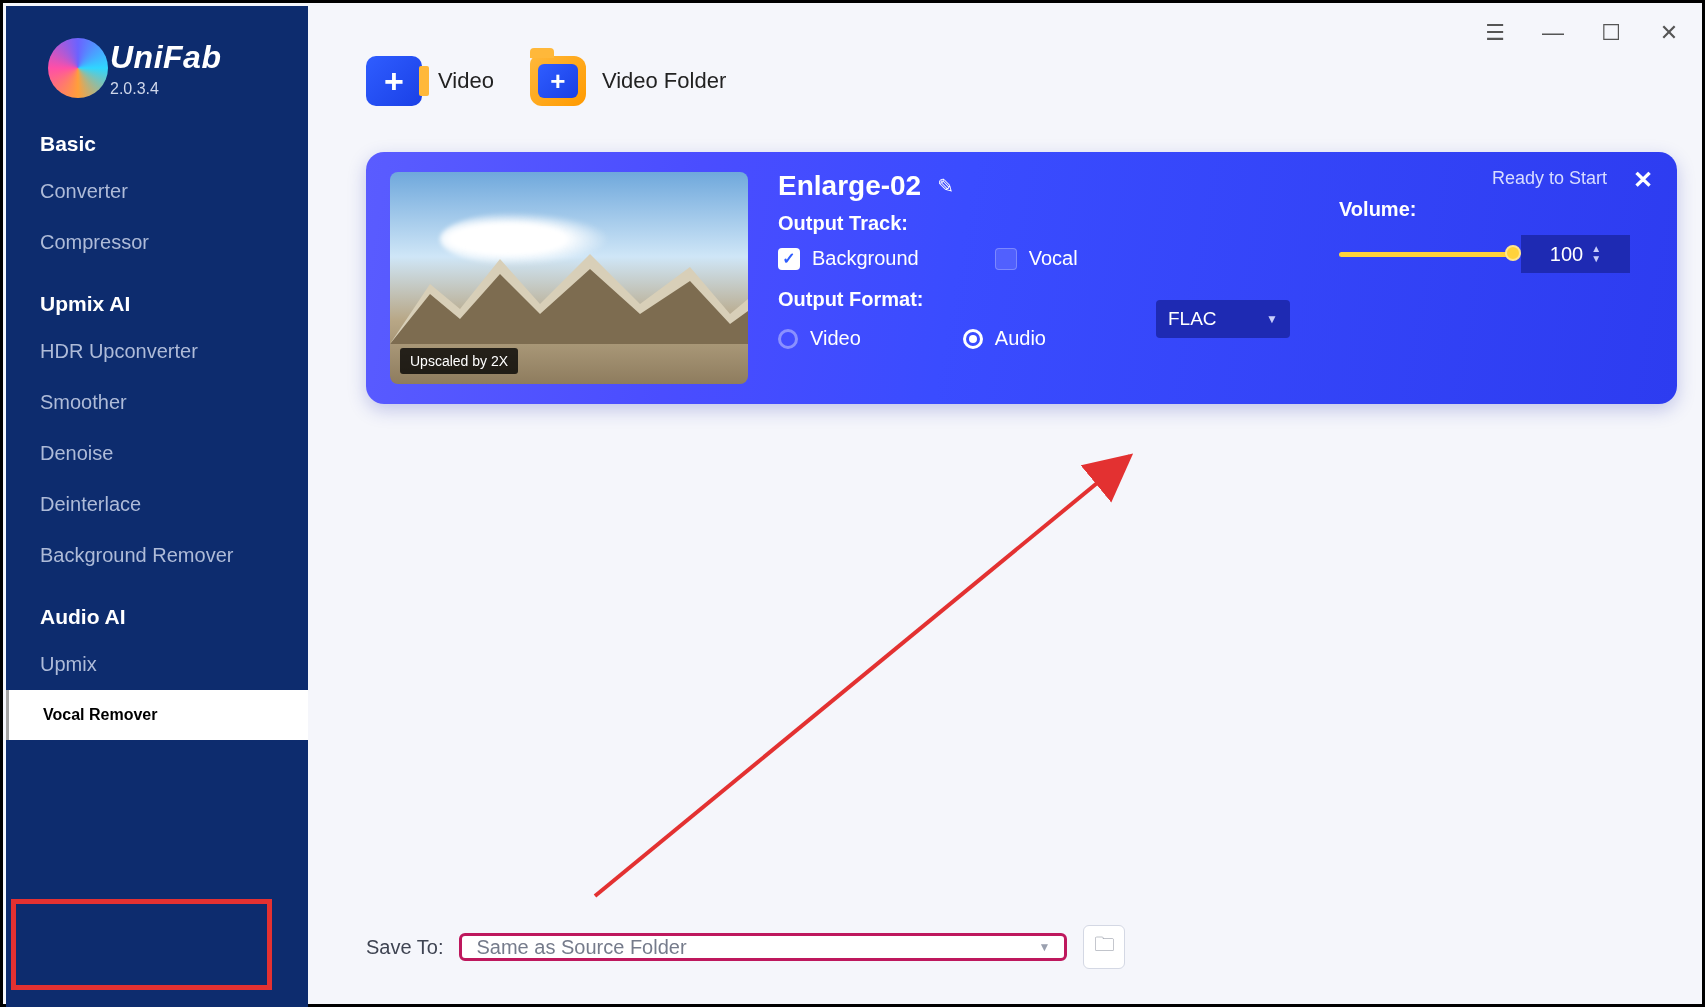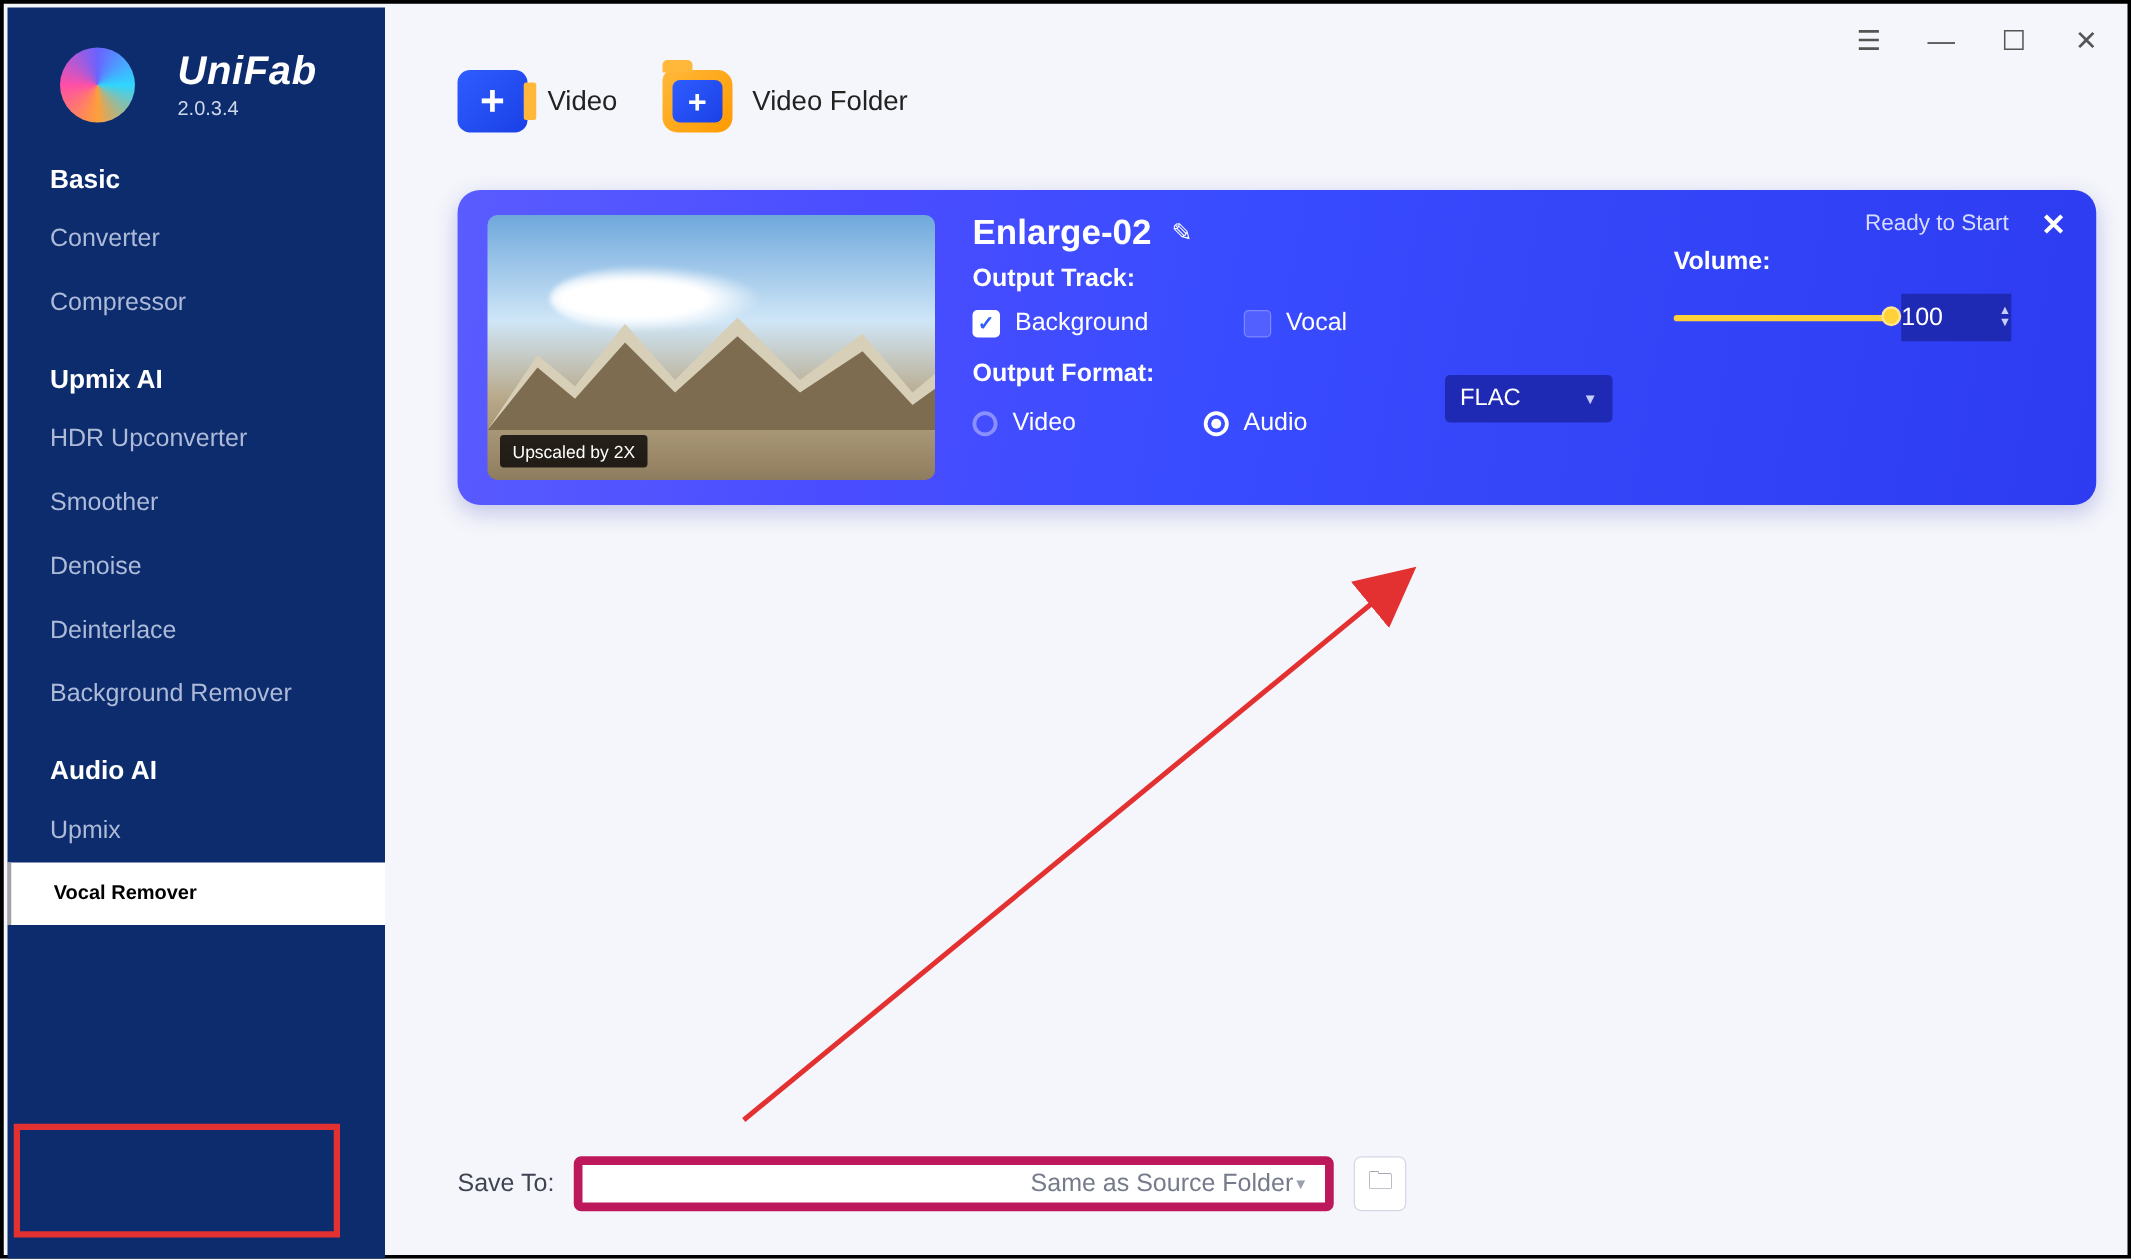--- a/index.html
+++ b/index.html
@@ -1,19 +1,19 @@
 <!DOCTYPE html>
 <html><head>
 <meta charset="utf-8">
 <style>
   *{box-sizing:border-box;margin:0;padding:0;font-family:"Segoe UI",Arial,sans-serif}
   html,body{width:1705px;height:1007px;background:#fff;overflow:hidden}
   .frame{position:relative;width:1705px;height:1007px;border:3px solid #000;background:#f5f6fb}
   .sidebar{position:absolute;left:3px;top:3px;width:302px;height:1001px;background:#0d2c6e;color:#fff}
-  .logo{display:flex;align-items:flex-start;gap:34px;padding:32px 28px 10px 42px}
+  .logo{display:flex;align-items:center;gap:2px;padding:32px 28px 10px 42px}
   .logo-mark{width:60px;height:60px;border-radius:50%;background:conic-gradient(from 180deg,#ff9f3a,#ff4fa7,#6a63ff,#2fd6ff,#ff9f3a)}
   .logo-text{display:flex;flex-direction:column}
   .brand{font-size:32px;font-weight:700;font-style:italic;letter-spacing:.5px}
   .version{font-size:16px;color:#cfd7ea;margin-top:4px}
   .section-head{font-size:21px;font-weight:700;color:#fff;padding:24px 0 10px 34px}
   .nav-item{font-size:20px;color:#aebbd8;padding:14px 0 14px 34px;cursor:pointer}
   .nav-item-active{background:#fff;color:#000;font-weight:600;padding:16px 0 16px 34px;border-left:3px solid #a3a3a3}
   .highlight-box{position:absolute;left:5px;top:893px;width:261px;height:91px;border:5px solid #e33131;pointer-events:none}
   .main{position:absolute;left:307px;top:3px;right:3px;bottom:3px;background:#f5f6fb}
   .winctrls{position:absolute;right:16px;top:14px;display:flex;gap:30px;font-size:22px;color:#555}
@@ -41,33 +41,33 @@
   .lbl{font-size:20px;font-weight:700;margin-top:10px}
   .row-trk{display:flex;align-items:center;gap:44px;margin-top:12px}
   .chk{display:flex;align-items:center;gap:12px;font-size:20px}
   .chkbox{width:22px;height:22px;border-radius:4px;background:#fff;color:#2f5dff;display:flex;align-items:center;justify-content:center;font-size:16px;font-weight:700}
   .chkbox-empty{width:22px;height:22px;border-radius:4px;background:rgba(255,255,255,.12);border:1px solid rgba(255,255,255,.25)}
   .vol-col{position:absolute;right:28px;top:46px;width:310px}
   .vol-row{display:flex;align-items:center;gap:0;margin-top:14px}
   .slider-wrap{position:relative;width:176px;height:8px}
   .slider-track{position:absolute;left:0;right:0;top:2px;height:5px;background:#ffd23a;border-radius:3px}
   .slider-thumb{position:absolute;right:-6px;top:-5px;width:16px;height:16px;border-radius:50%;background:#ffd23a;border:2px solid #ffe68d}
-  .vol-box{width:88px;height:38px;background:#1e2ab3;display:flex;align-items:center;justify-content:space-between;gap:8px;margin-left:6px}
+  .vol-box{width:109px;height:38px;background:#1e2ab3;display:flex;align-items:center;justify-content:center;gap:8px;margin-left:6px}
   .vol-val{font-size:20px;color:#fff}
   .spin{display:flex;flex-direction:column;gap:0;font-size:10px;color:#c8cdfb;line-height:1}
   .row-fmt{display:flex;align-items:center;gap:44px;margin-top:16px}
   .radio{display:flex;align-items:center;gap:12px;font-size:20px}
   .rdot-off{width:20px;height:20px;border-radius:50%;border:3px solid rgba(255,255,255,.38)}
   .rdot-on{width:20px;height:20px;border-radius:50%;border:3px solid #fff;display:flex;align-items:center;justify-content:center}
   .rdot-on::after{content:"";width:8px;height:8px;border-radius:50%;background:#fff}
   .fmt-dd{position:absolute;left:790px;top:148px;width:134px;height:38px;background:#1e2ab3;border-radius:4px;display:flex;align-items:center;padding:0 12px;justify-content:space-between;font-size:19px}
   .fmt-dd .car{font-size:12px;color:#c8cdfb}
   .bottom-bar{position:absolute;left:56px;right:22px;bottom:32px;display:flex;align-items:center;gap:16px}
   .save-lbl{font-size:20px;color:#3f4452}
-  .save-input{flex:0 0 608px;height:44px;border:7px solid #be185d;border-radius:6px;background:#fff;display:flex;align-items:center;padding:0 14px;justify-content:flex-end;color:#757b8b;font-size:20px}
+  .save-input{flex:0 0 608px;height:28px;border:3px solid #be185d;border-radius:6px;background:#fff;display:flex;align-items:center;padding:0 14px;justify-content:space-between;color:#757b8b;font-size:20px}
   .save-input .car{font-size:12px;color:#9aa0af}
   .folder-btn{width:42px;height:44px;border:1px solid #d4d8e4;border-radius:6px;background:#fff;display:flex;align-items:center;justify-content:center;color:#8a8f9d;font-size:20px}
   .start-btn{position:absolute;right:22px;bottom:32px;width:184px;height:44px;border-radius:6px;background:linear-gradient(135deg,#3e6bff,#2a55ff);color:#fff;font-size:22px;display:flex;align-items:center;justify-content:center;cursor:pointer}
   .arrow-svg{position:absolute;left:280px;top:432px;pointer-events:none}
 </style>
 </head>
 <body>
 
 <div class="frame">
 

